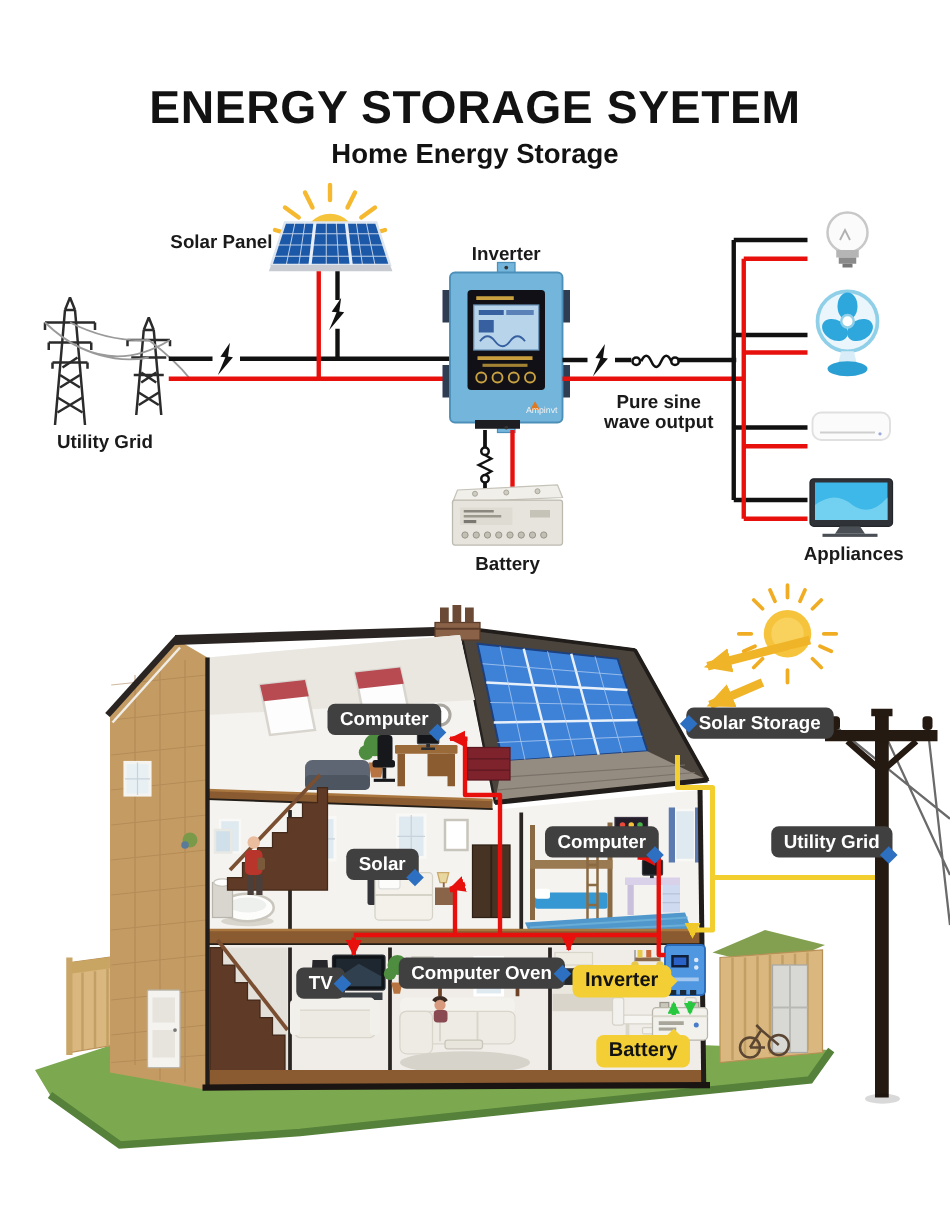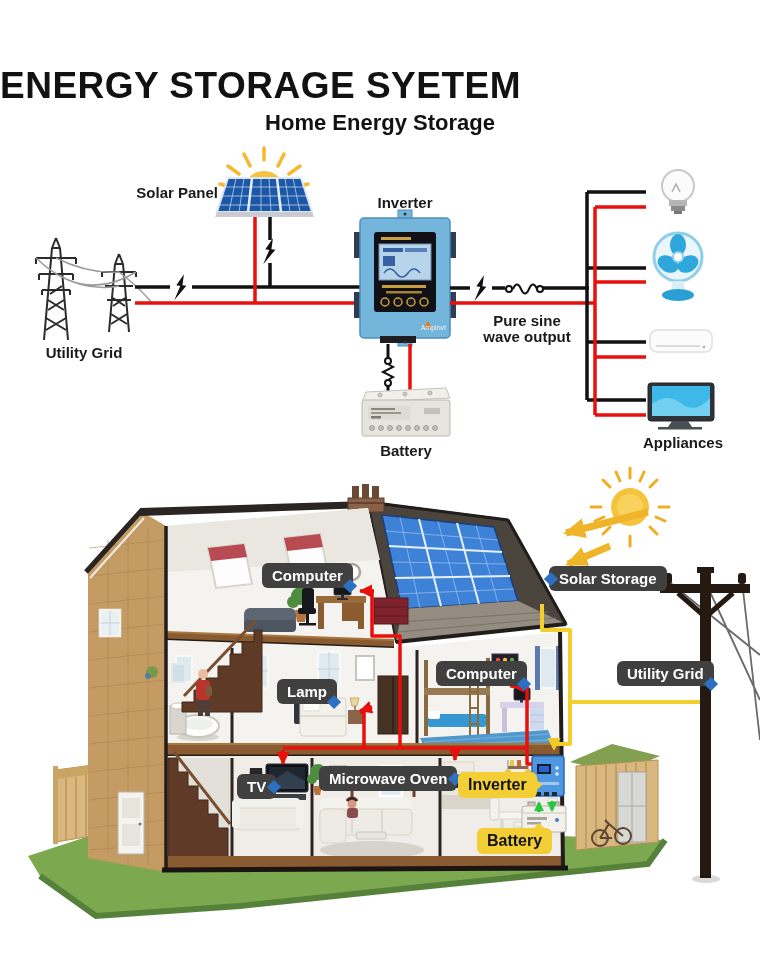--- a/index.html
+++ b/index.html
@@ -1,19 +1,19 @@
 <!DOCTYPE html>
 <html><head>
 <meta charset="utf-8">
 <style>
   html,body{margin:0;padding:0;background:#ffffff}
   .scene{position:relative;width:760px;height:970px;overflow:hidden;background:#fff;
          font-family:"Liberation Sans",sans-serif}
   .scene svg{position:absolute;left:0;top:0}
-  .title{position:absolute;left:0;top:40px;width:760px;
+  .title{position:absolute;left:0;top:40px;width:760px;text-align:center;
          font-size:37px;font-weight:800;letter-spacing:.5px;color:#121212;z-index:4}
   .subtitle{position:absolute;left:0;top:92px;width:760px;text-align:center;
          font-size:22px;font-weight:700;color:#121212;z-index:4}
   .callout{position:absolute;z-index:6;font-weight:700;font-size:15px;line-height:1;
          padding:5px 10px;border-radius:6px;white-space:nowrap}
   .callout.blue{background:#404040;color:#ffffff}
   .callout.yellow{background:#f3cf35;color:#131313;font-size:16px}
   .tail{position:absolute;width:10px;height:10px;transform:rotate(45deg);z-index:-1}
   .blue>.tail{background:#2d6fc1}
   .yellow>.tail{background:#f3cf35}
@@ -531,27 +531,27 @@
 </svg>
 
 <h1 class="title">ENERGY STORAGE SYETEM</h1>
 <h2 class="subtitle">Home Energy Storage</h2>
 
 <div class="callout blue" style="left:262px;top:563px">
   <span>Computer</span><span class="tail tail-br"></span></div>
 <div class="callout blue" style="left:549px;top:566px">
   <span>Solar Storage</span><span class="tail tail-l"></span></div>
 <div class="callout blue" style="left:277px;top:679px">
-  <span>Lamp</span><span class="tail tail-br"></span></div>
+  <span>Solar</span><span class="tail tail-br"></span></div>
 <div class="callout blue" style="left:436px;top:661px">
   <span>Computer</span><span class="tail tail-br"></span></div>
 <div class="callout blue" style="left:617px;top:661px">
   <span>Utility Grid</span><span class="tail tail-br"></span></div>
 <div class="callout blue" style="left:237px;top:774px">
   <span>TV</span><span class="tail tail-r"></span></div>
 <div class="callout blue" style="left:319px;top:766px">
-  <span>Microwave Oven</span><span class="tail tail-r"></span></div>
+  <span>Computer Oven</span><span class="tail tail-r"></span></div>
 <div class="callout yellow" style="left:458px;top:772px">
   <span>Inverter</span><span class="tail tail-r"></span></div>
 <div class="callout yellow" style="left:477px;top:828px">
   <span>Battery</span><span class="tail tail-tr"></span></div>
 
 </div>
 
 </body></html>

